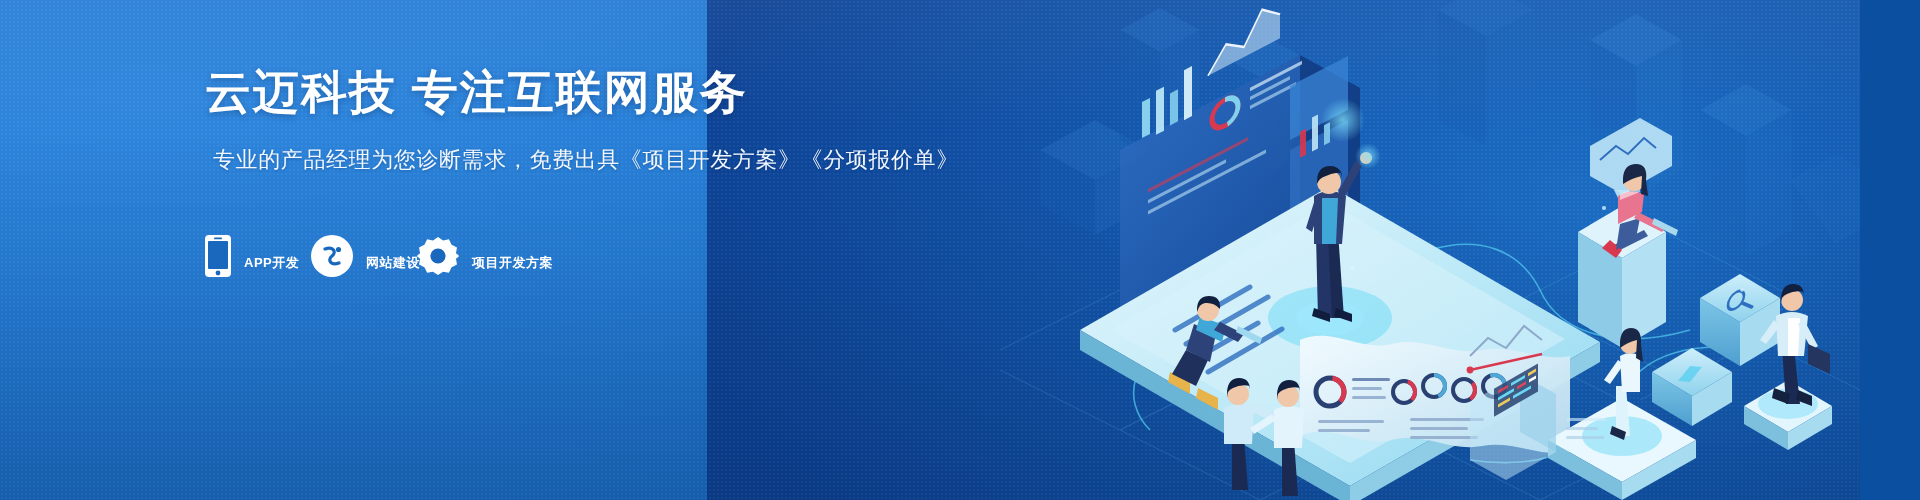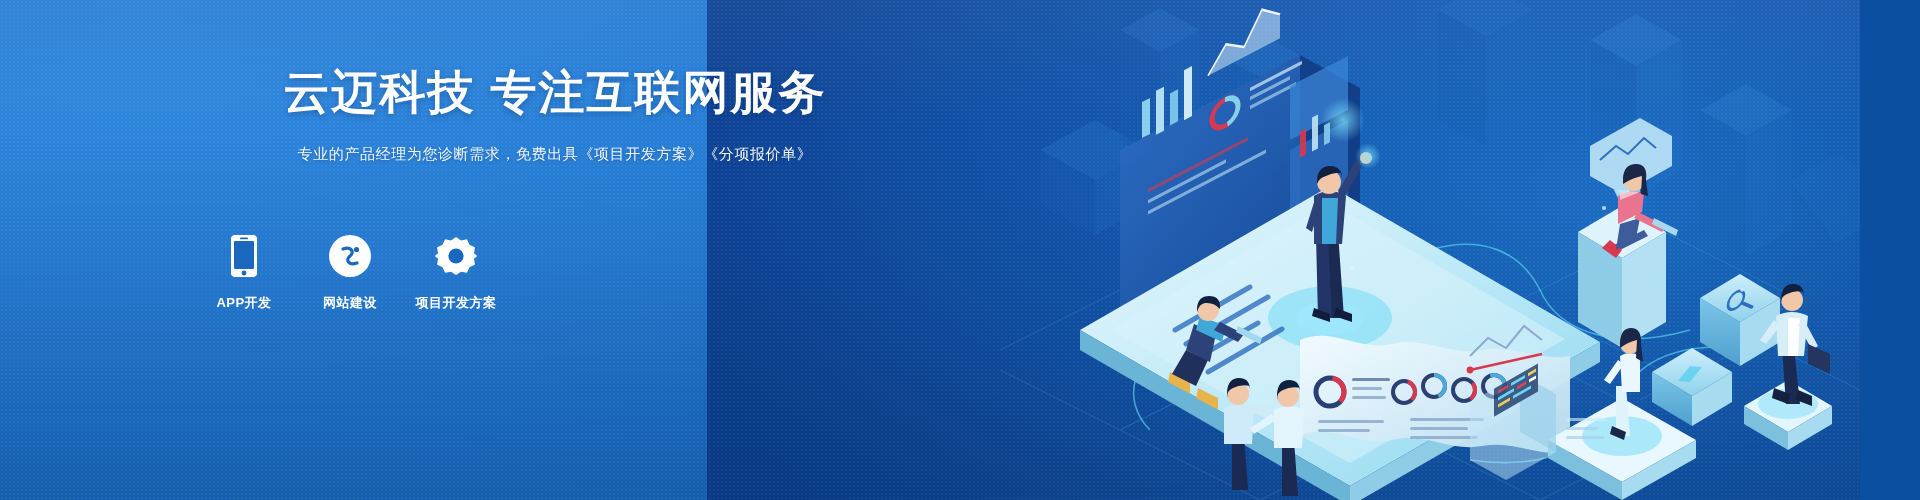--- a/index.html
+++ b/index.html
@@ -10,21 +10,20 @@
   body {
     font-family: "Liberation Sans", "DejaVu Sans", sans-serif;
   }
 
   .banner {
     position: relative;
     width: 1860px;
     height: 500px;
     overflow: hidden;
     background: #1c72c9;
-    text-align: center;
   }
 
   
   .bg-base {
     position: absolute;
     inset: 0;
     background:
       radial-gradient(140% 115% at 8% 22%, #2e86dd 0%, #2279d2 34%, #1a6cc4 60%, #125fb4 100%);
   }
   .bg-right-wash {
@@ -60,45 +59,46 @@
     font-size: 46px;
     font-weight: bold;
     color: #ffffff;
     letter-spacing: 2px;
     line-height: 1.05;
     margin: 0 0 26px 0;
     text-shadow: 0 2px 6px rgba(0,32,80,.32);
     white-space: nowrap;
   }
   .subline {
-    font-size: 15px;
+    font-size: 22px;
     color: #f1f7ff;
     letter-spacing: .6px;
     line-height: 1.62;
-    margin: 16px;
+    margin: 8px;
     white-space: nowrap;
     text-shadow: 0 1px 3px rgba(0,32,80,.30);
   }
 
   
   .services {
     position: absolute;
     left: 205px;
     top: 232px;
     display: flex;
     align-items: flex-end;
     gap: 28px;
     z-index: 6;
   }
   .service {
     width: 78px;
     display: flex;
-    flex-direction: column;
+    flex-direction: row;
     align-items: center;
     cursor: pointer;
+    gap: 13px;
   }
   .service-icon {
     height: 48px;
     display: flex;
     align-items: center;
     justify-content: center;
     margin-bottom: 14px;
   }
   .service-icon svg { display: block; }
   .service-label {

